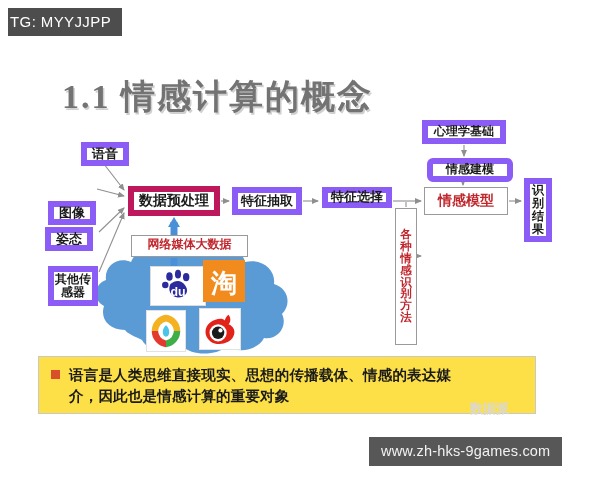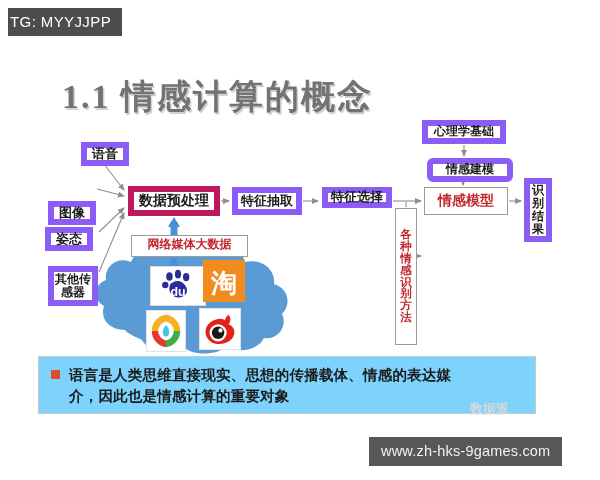--- a/index.html
+++ b/index.html
@@ -98,21 +98,21 @@
   .logo{position:absolute;z-index:5;background:#fff;box-sizing:border-box;}
   .logo-baidu{left:150px;top:266px;width:56px;height:40px;border:1px solid #dcdcdc;}
   .logo-taobao{left:203px;top:260px;width:42px;height:42px;}
   .logo-360{left:146px;top:310px;width:40px;height:42px;border:1px solid #e2e2e2;}
   .logo-weibo{left:199px;top:308px;width:42px;height:42px;border:1px solid #e2e2e2;}
   .logo svg{display:block;width:100%;height:100%;}
 
   
   .statement{
     position:absolute;left:38px;top:356px;width:498px;height:58px;
-    box-sizing:border-box;border:1px solid #c9c9c9;background:#7dd3fc;
+    box-sizing:border-box;border:1px solid #c9c9c9;background:#fde047;
     display:flex;align-items:flex-start;padding:8px 10px 0 12px;z-index:9;
   }
   .bullet{
     width:9px;height:9px;background:#d94f2b;flex:0 0 auto;margin:5px 9px 0 0;
   }
   .statement-text{
     font-size:14.5px;font-weight:bold;color:#1a1a1a;line-height:1.45;
     font-family:"DejaVu Sans","Liberation Sans",sans-serif;
     letter-spacing:.2px;
   }

